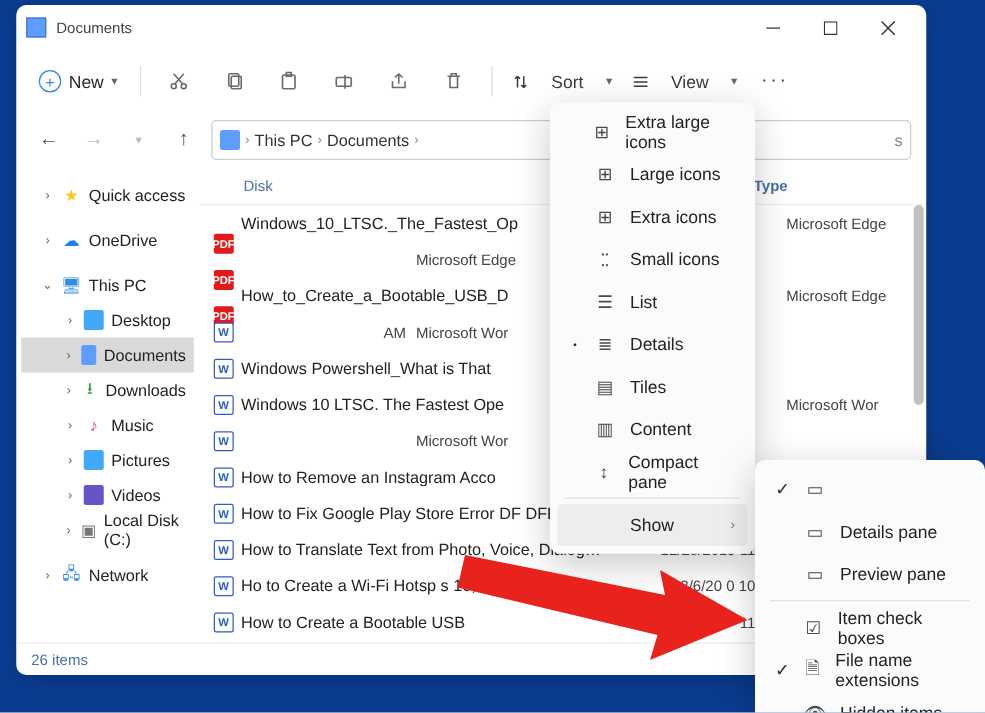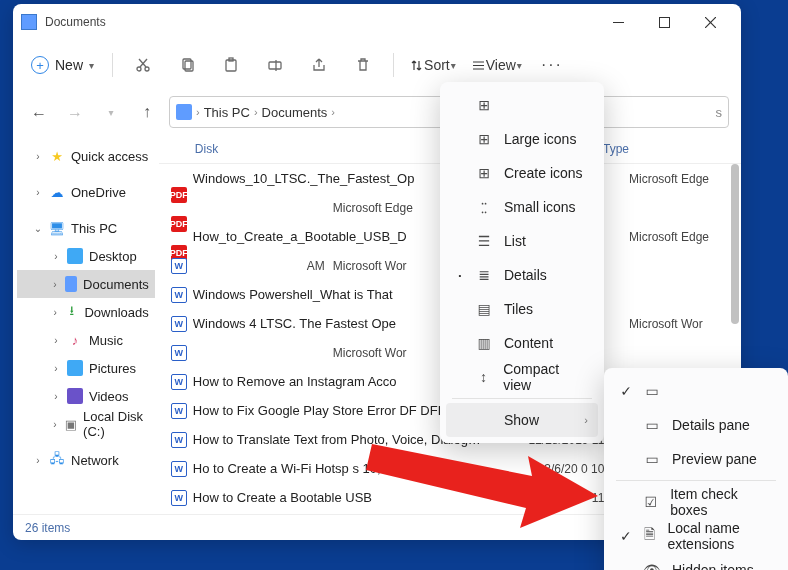--- a/index.html
+++ b/index.html
@@ -8,21 +8,21 @@
 .titlebar { display: flex; align-items: center; height: 36px; padding: 0 8px; }
 .titlebar-icon { width: 16px; height: 16px; background: #5f9cff; border: 1px solid #3a78cc; margin-right: 8px; }
 .titlebar-title { font-size: 12px; color: #444; }
 .win-controls { margin-left: auto; display: flex; gap: 0; }
 .win-btn { width: 46px; height: 32px; display: flex; align-items: center; justify-content: center; color: #333; }
 .toolbar { display: flex; align-items: center; height: 50px; padding: 0 10px; gap: 4px; }
 .tb-new { display: flex; align-items: center; gap: 6px; padding: 4px 8px; color: #2a2a2a; font-size: 14px; }
 .tb-new .plus { width: 18px; height: 18px; border-radius: 50%; border: 1.3px solid #3187e6; display: flex; align-items: center; justify-content: center; color: #3187e6; font-size: 13px; line-height: 1; }
 .tb-sep { width: 1px; height: 24px; background: #ddd; margin: 0 6px; }
 .tb-ico { width: 40px; height: 40px; display: flex; align-items: center; justify-content: center; color: #6a6a6a; }
-.tb-txtbtn { display: flex; align-items: center; gap: 1px; padding: 4px 6px; color: #3a3a3a; font-size: 14px; }
+.tb-txtbtn { display: flex; align-items: center; gap: 18px; padding: 4px 6px; color: #3a3a3a; font-size: 14px; }
 .tb-chev { font-size: 10px; color: #666; }
 .addrbar { display: flex; align-items: center; height: 44px; padding: 0 12px; gap: 8px; }
 .nav-arrow { width: 28px; height: 28px; display: flex; align-items: center; justify-content: center; color: #555; }
 .nav-arrow.dim { color: #bbb; }
 .breadcrumb { flex: 1; display: flex; align-items: center; border: 1px solid #ccc; border-radius: 4px; height: 32px; padding: 0 6px; gap: 4px; font-size: 13px; color: #333; overflow: hidden; }
 .bc-sep { color: #888; font-size: 11px; }
 .content { display: flex; flex: 1; overflow: hidden; }
 .sidebar { width: 198px; padding: 8px 4px; font-size: 13px; color: #222; overflow: hidden; }
 .sb-item { display: flex; align-items: center; gap: 6px; height: 28px; padding: 0 6px 0 16px; }
 .sb-item.child { padding-left: 34px; }
@@ -32,21 +32,21 @@
 .ic-star { color: #f7c921; }
 .ic-cloud { color: #1f7ee8; }
 .ic-pc { color: #2d8ee8; }
 .ic-docs { background: #5f9cff; }
 .ic-music { color: #d64a72; }
 .ic-disk { color: #777; }
 .ic-net { color: #2d8ee8; }
 .filepane { flex: 1; position: relative; }
 .columns { display: flex; align-items: center; height: 30px; font-size: 12px; color: #4a6ea9; border-bottom: 1px solid #eee; padding: 0 12px; }
 .col-name { flex: 1; padding-left: 24px; font-weight: 500; }
-.col-type { width: 126px; font-weight: 400; }
+.col-type { width: 126px; font-weight: 700; }
 .rows { }
 .row { display: flex; align-items: center; height: 29px; font-size: 13px; color: #222; padding: 0 12px; }
 .row .fic { width: 16px; height: 16px; margin-right: 6px; flex-shrink: 0; display: flex; align-items: center; justify-content: center; font-size: 9px; font-weight: bold; border-radius: 2px; }
 .fic.pdf { background: #e21a1a; color: #fff; margin-top: 32px; }
 .fic.doc { background: #fff; border: 1.5px solid #2a5fc8; color: #2a5fc8; }
 .row .fname { flex: 1; white-space: nowrap; overflow: hidden; text-overflow: ellipsis; }
 .row .fdate { width: 140px; font-size: 12px; color: #444; text-align: right; padding-right: 8px; white-space: nowrap; }
 .row .ftype { width: 100px; font-size: 12px; color: #444; white-space: nowrap; overflow: hidden; text-overflow: ellipsis; }
 .statusbar { height: 26px; display: flex; align-items: center; font-size: 12px; color: #4a6ea9; padding: 0 12px; border-top: 1px solid #eee; }
 
@@ -263,21 +263,21 @@
             <span class="ftype">Microsoft Wor</span>
           </div>
           <div class="row">
             <span class="fic doc">W</span>
             <span class="fname">Windows Powershell_What is That</span>
             <span class="fdate"></span>
             <span class="ftype"></span>
           </div>
           <div class="row">
             <span class="fic doc">W</span>
-            <span class="fname">Windows 4 LTSC. The Fastest Ope</span>
+            <span class="fname">Windows 10 LTSC. The Fastest Ope</span>
             <span class="fdate"></span>
             <span class="ftype">Microsoft Wor</span>
           </div>
           <div class="row">
             <span class="fic doc">W</span>
             <span class="fdate"></span>
             <span class="ftype">Microsoft Wor</span>
           </div>
           <div class="row">
             <span class="fic doc">W</span>
@@ -318,30 +318,31 @@
 
   <div class="statusbar">
     <span>26 items</span>
   </div>
 </div>
 
 <div class="menu menu-view" id="view-menu">
     <div class="mi">
       <span class="bullet"></span>
       <span class="mic">⊞</span>
+      <span>Extra large icons</span>
     </div>
     <div class="mi">
       <span class="bullet"></span>
       <span class="mic">⊞</span>
       <span>Large icons</span>
     </div>
     <div class="mi">
       <span class="bullet"></span>
       <span class="mic">⊞</span>
-      <span>Create icons</span>
+      <span>Extra icons</span>
     </div>
     <div class="mi">
       <span class="bullet"></span>
       <span class="mic">⁚⁚</span>
       <span>Small icons</span>
     </div>
     <div class="mi">
       <span class="bullet"></span>
       <span class="mic">☰</span>
       <span>List</span>
@@ -357,21 +358,21 @@
       <span>Tiles</span>
     </div>
     <div class="mi">
       <span class="bullet"></span>
       <span class="mic">▥</span>
       <span>Content</span>
     </div>
     <div class="mi">
       <span class="bullet"></span>
       <span class="mic">↕</span>
-      <span>Compact view</span>
+      <span>Compact pane</span>
     </div>
     <div class="msep"></div>
     <div class="mi highlight">
       <span class="bullet"></span>
       <span class="mic"></span>
       <span>Show</span>
       <span class="sub">›</span>
     </div>
   </div>
 
@@ -392,21 +393,21 @@
     </div>
     <div class="msep"></div>
     <div class="mi">
       <span class="check"></span>
       <span class="mic">☑</span>
       <span>Item check boxes</span>
     </div>
     <div class="mi">
       <span class="check">✓</span>
       <span class="mic">🗎</span>
-      <span>Local name extensions</span>
+      <span>File name extensions</span>
     </div>
     <div class="mi">
       <span class="check"></span>
       <span class="mic">👁</span>
       <span>Hidden items</span>
     </div>
   </div>
 
 <svg class="arrow-ov" width="240" height="100">
   <polygon points="10,12 170,44 166,24 236,64 158,96 164,76 4,38" fill="#e8221d"></polygon>

